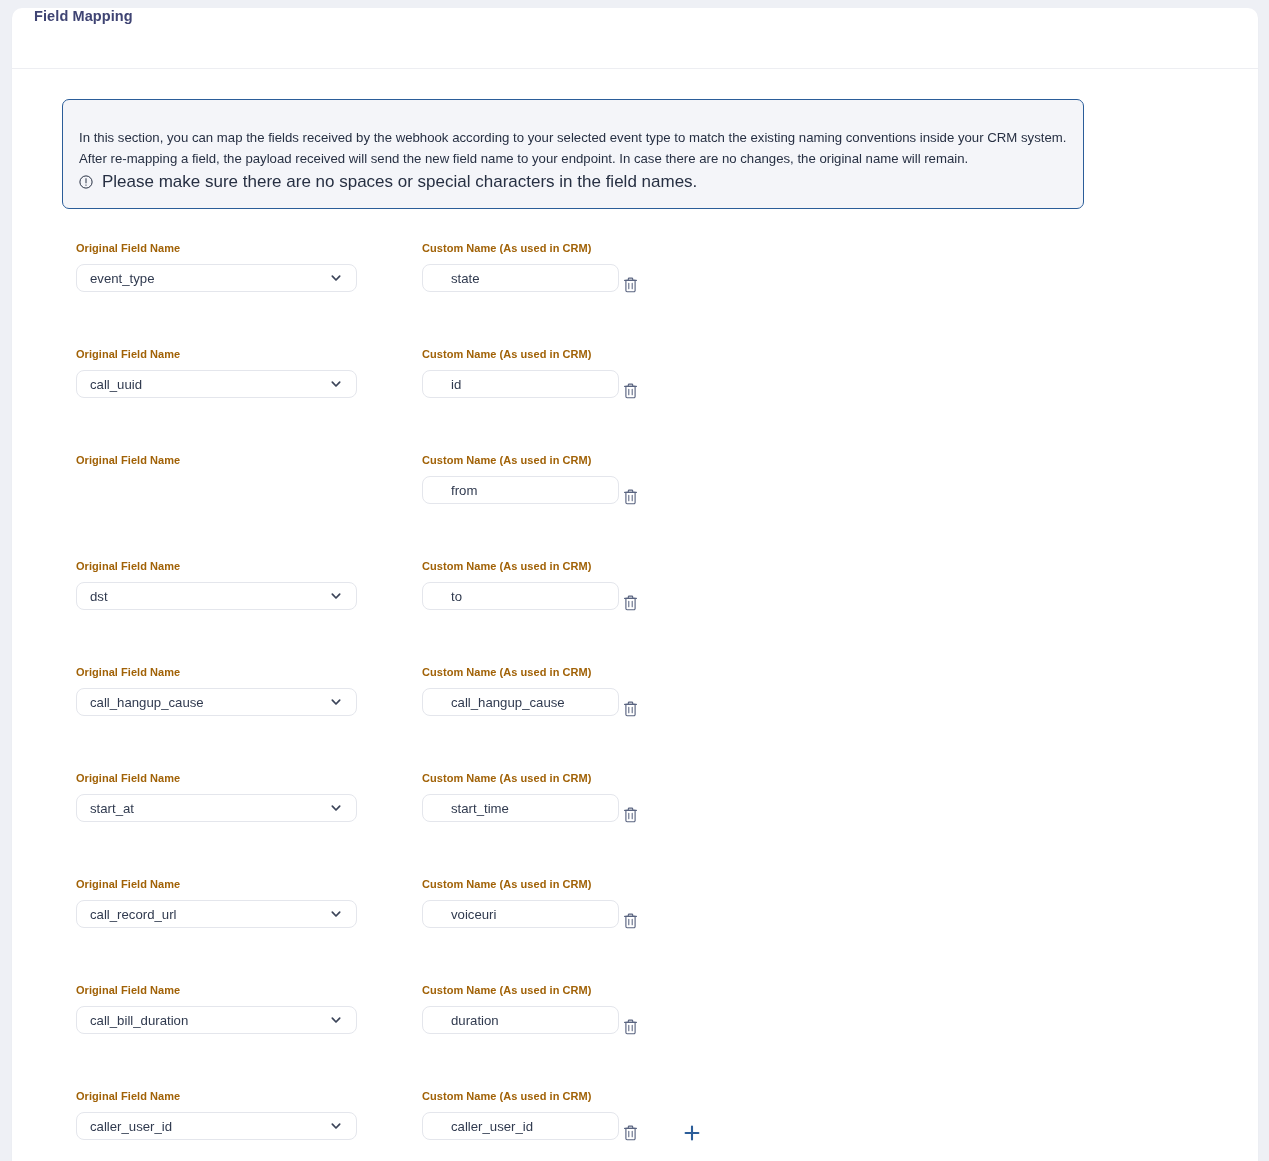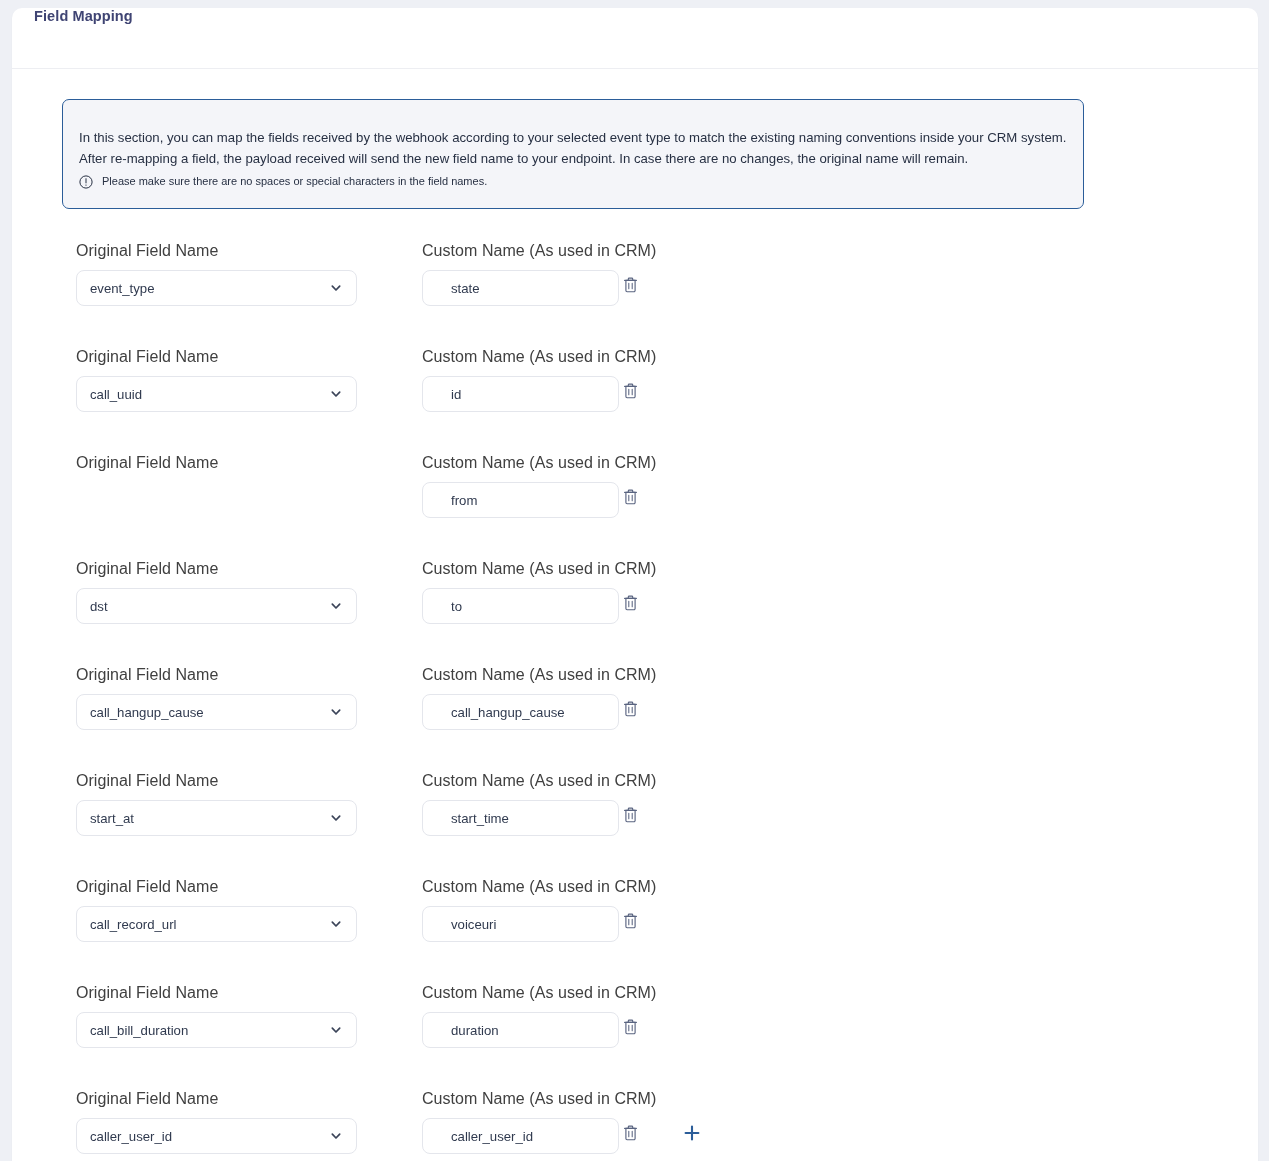--- a/index.html
+++ b/index.html
@@ -59,21 +59,21 @@
   .banner-text {
     font-size: 13.2px;
     line-height: 21px;
     color: #273043;
   }
   .banner-note {
     display: flex;
     align-items: center;
     gap: 9px;
     margin-top: 2px;
-    font-size: 11px;
+    font-size: 17px;
     line-height: 21px;
     color: #273043;
   }
   .info-icon {
     flex: 0 0 auto;
     display: inline-flex;
     align-items: center;
     justify-content: center;
     width: 14px;
     height: 14px;
@@ -88,31 +88,31 @@
     height: 106px;
   }
   .field-col {
     position: absolute;
     top: 0;
   }
   .col-original { left: 64px; width: 281px; }
   .col-custom   { left: 374px; width: 197px; margin-left: 36px; }
 
   .field-label {
-    font-size: 16px;
-    font-weight: 400;
-    color: #404040;
+    font-size: 11px;
+    font-weight: 700;
+    color: #a16207;
     letter-spacing: 0.05px;
     margin-bottom: 10px;
     white-space: nowrap;
   }
 
   .control {
     box-sizing: border-box;
-    height: 36px;
+    height: 28px;
     background: #ffffff;
     border: 1px solid #e4e6ec;
     border-radius: 8px;
     display: flex;
     align-items: center;
     font-size: 13.2px;
     color: #303a4f;
     padding: 0 13px;
   }
   .select {

